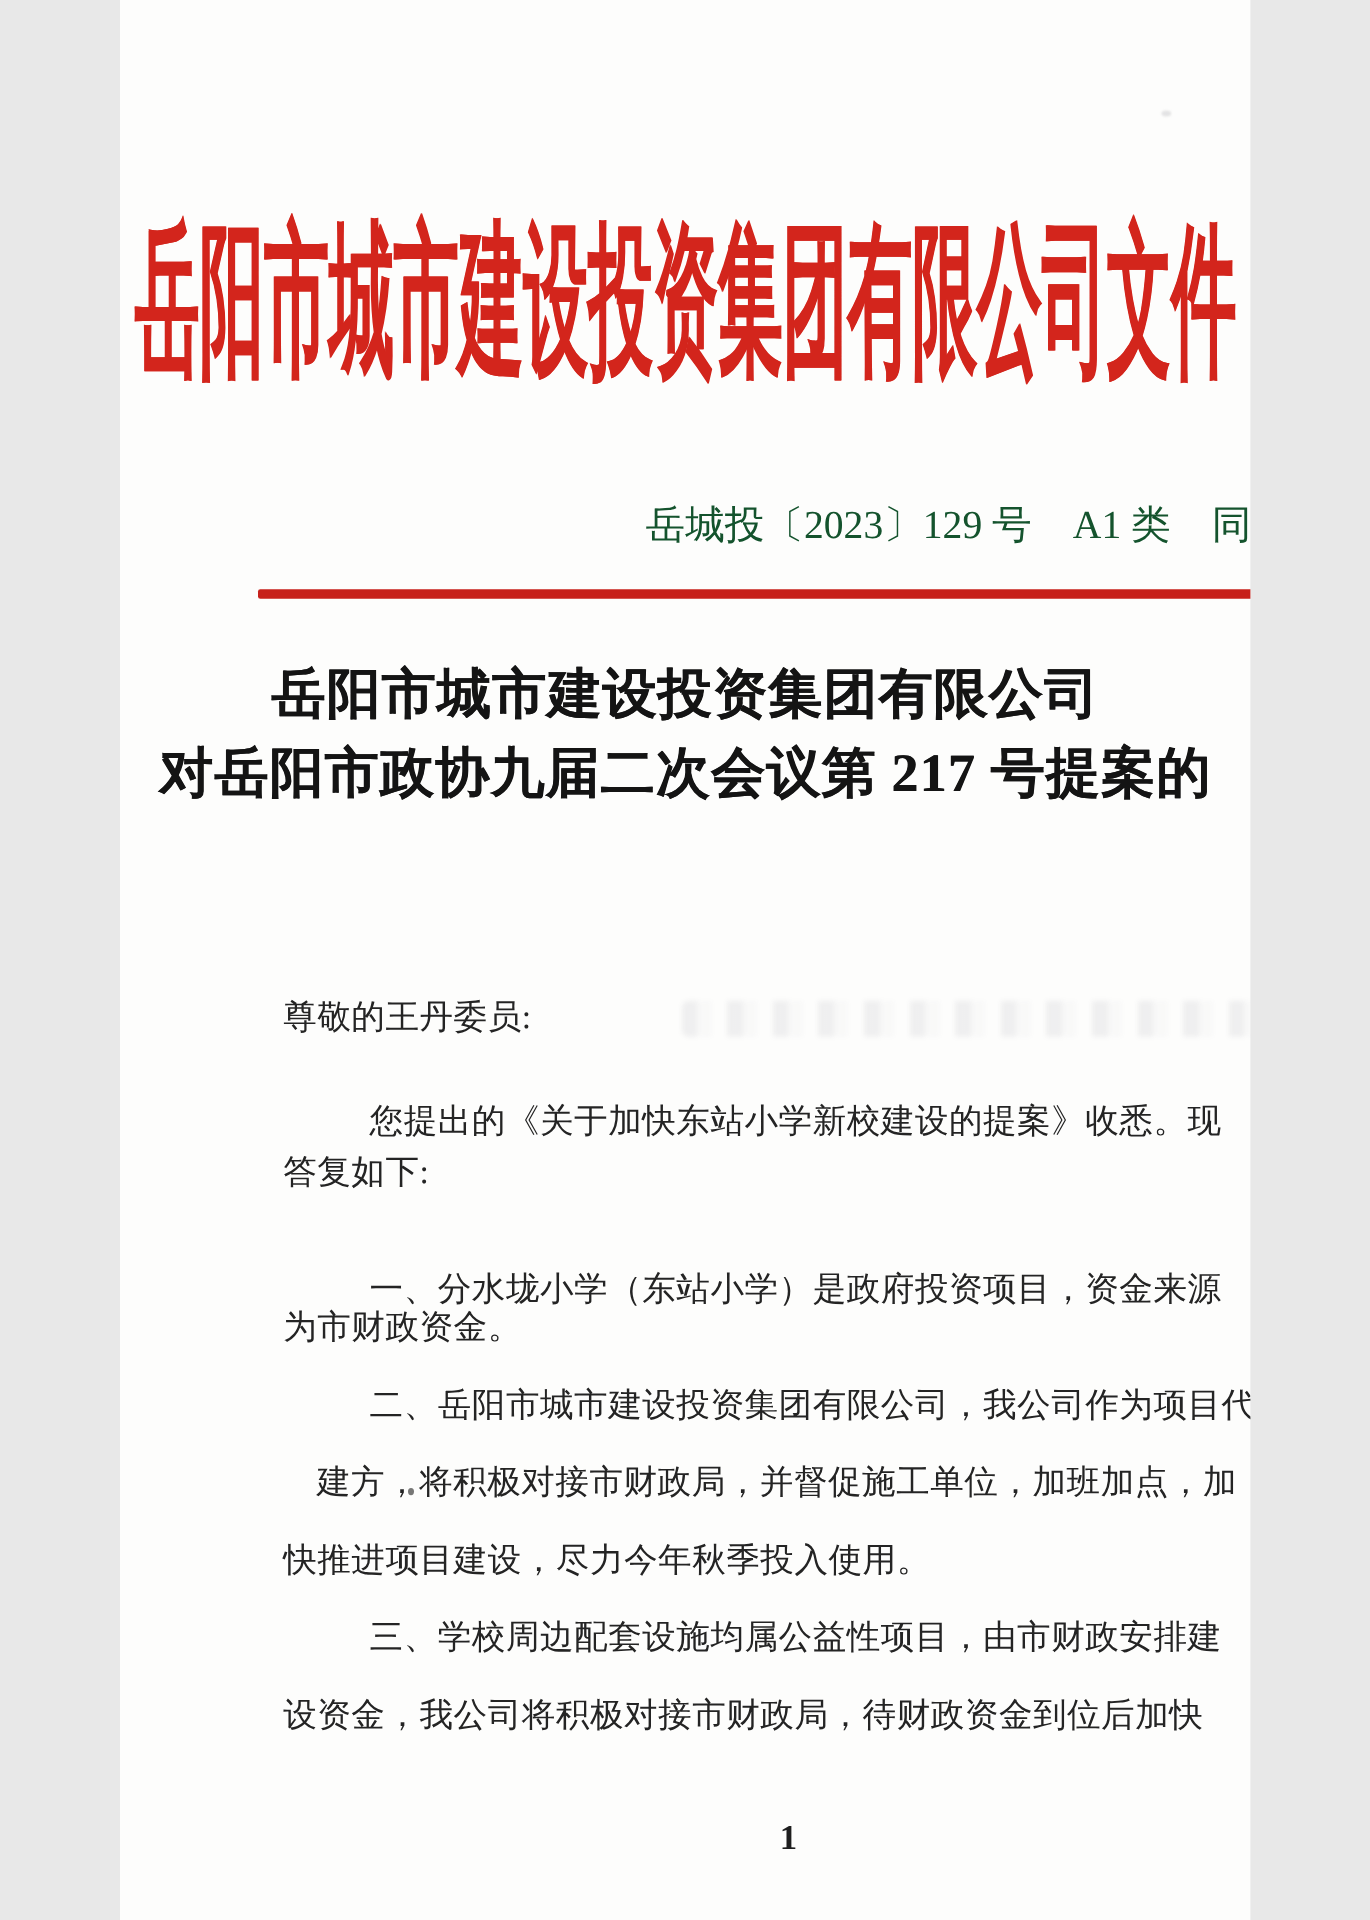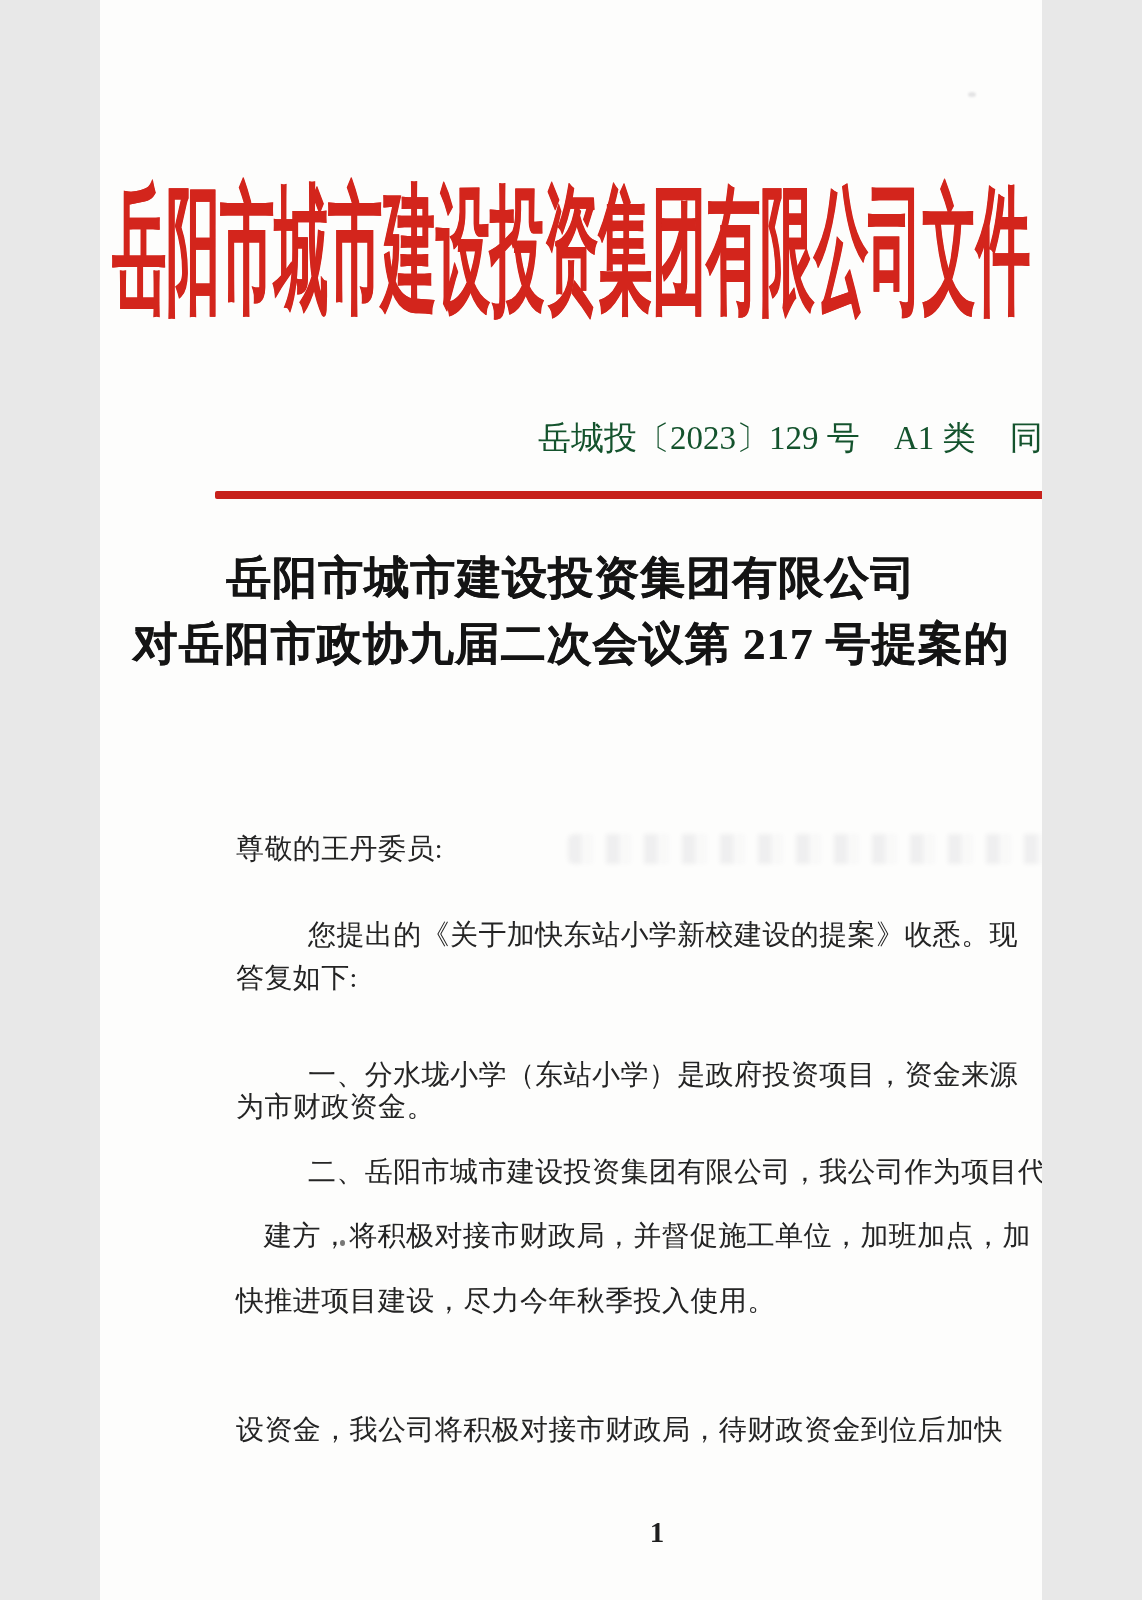--- a/index.html
+++ b/index.html
@@ -177,19 +177,20 @@
   <div class="corner-speck"></div>
 
   <div class="body-line m  t0">尊敬的王丹委员:</div>
   <div class="body-line in t1">您提出的《关于加快东站小学新校建设的提案》收悉。现</div>
   <div class="body-line m  t2">答复如下:</div>
   <div class="body-line in t3">一、分水垅小学（东站小学）是政府投资项目，资金来源</div>
   <div class="body-line m  t4">为市财政资金。</div>
   <div class="body-line in t5">二、岳阳市城市建设投资集团有限公司，我公司作为项目代</div>
   <div class="body-line m  t6">建方，将积极对接市财政局，并督促施工单位，加班加点，加</div>
   <div class="body-line m  t7">快推进项目建设，尽力今年秋季投入使用。</div>
+  <div class="body-line in t8">三、学校周边配套设施均属公益性项目，由市财政安排建</div>
   <div class="body-line m  t9">设资金，我公司将积极对接市财政局，待财政资金到位后加快</div>
 
   <div class="ink-dot"></div>
 
   <div class="page-num">1</div>
 
 </div>
 
 </body></html>

